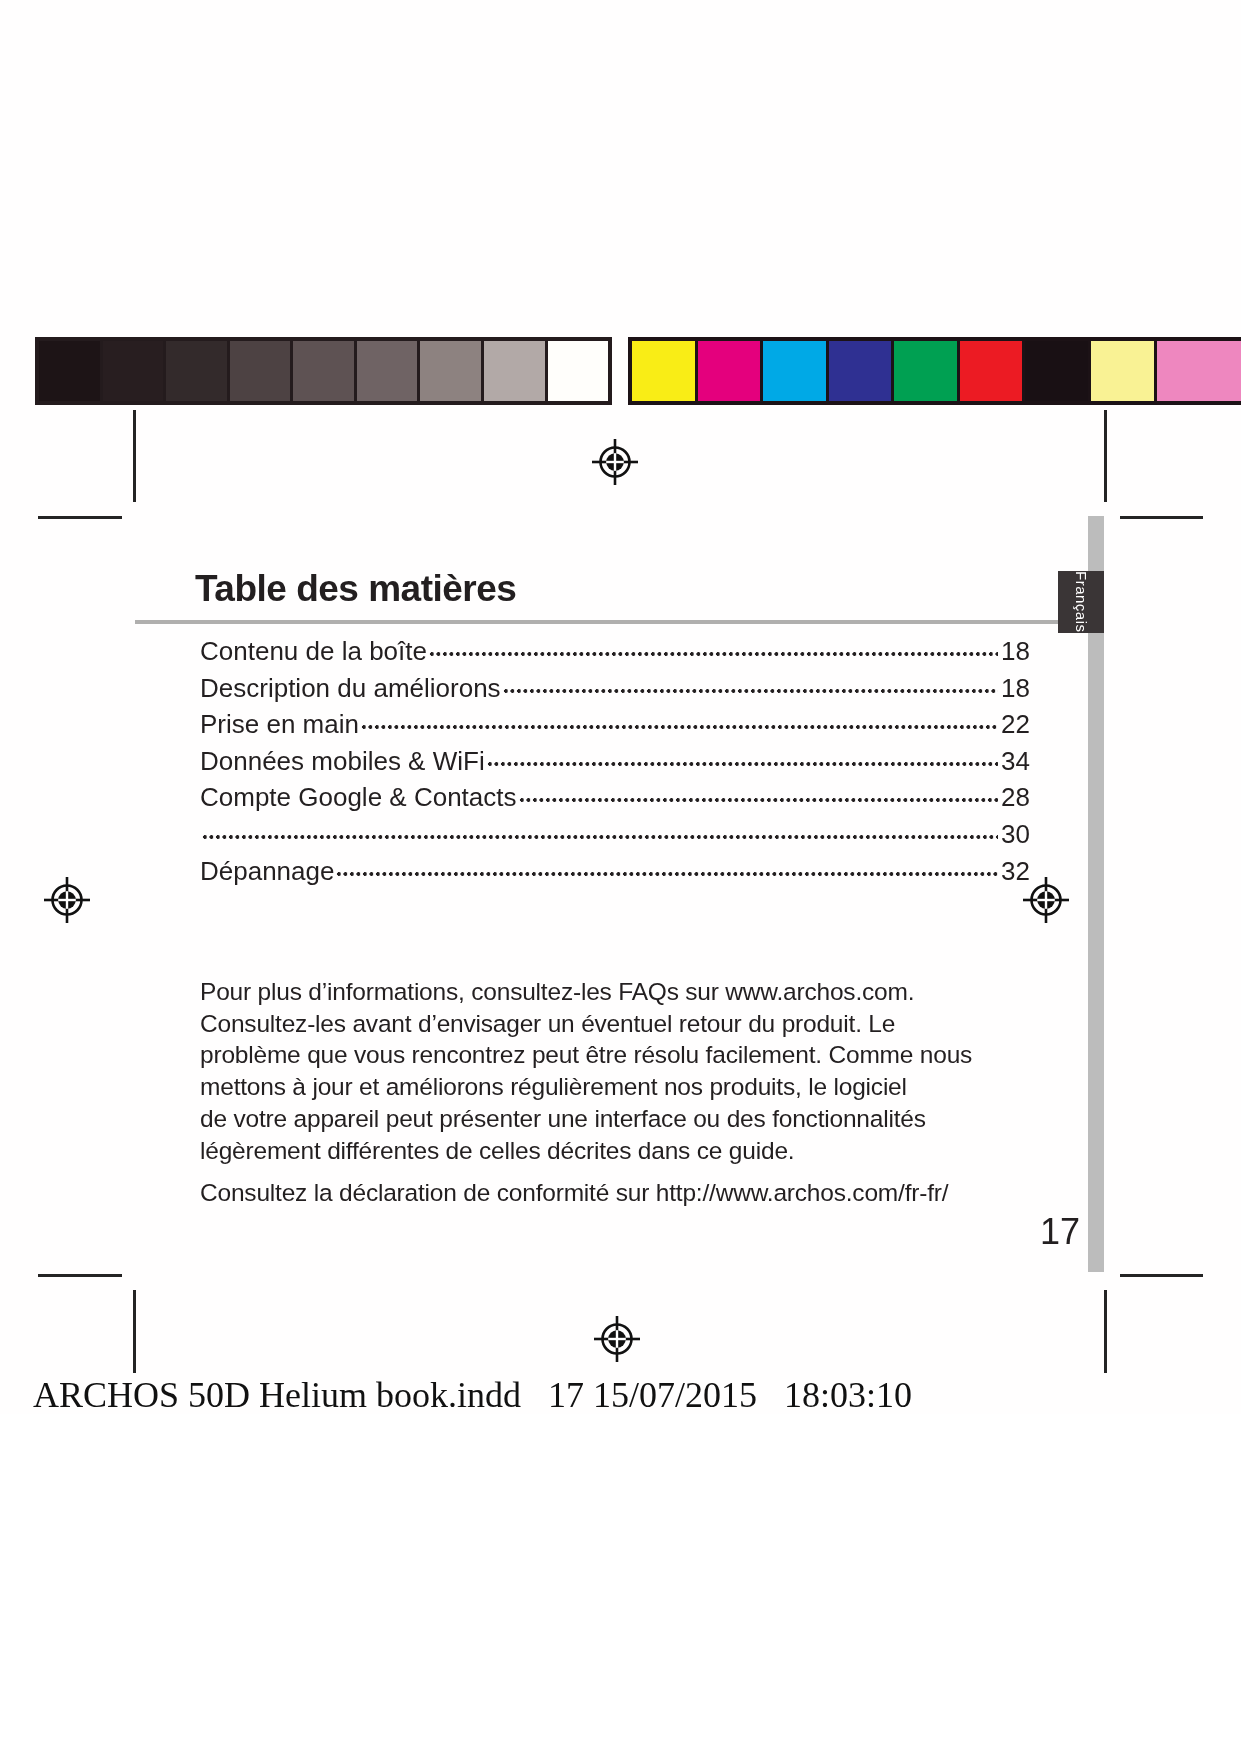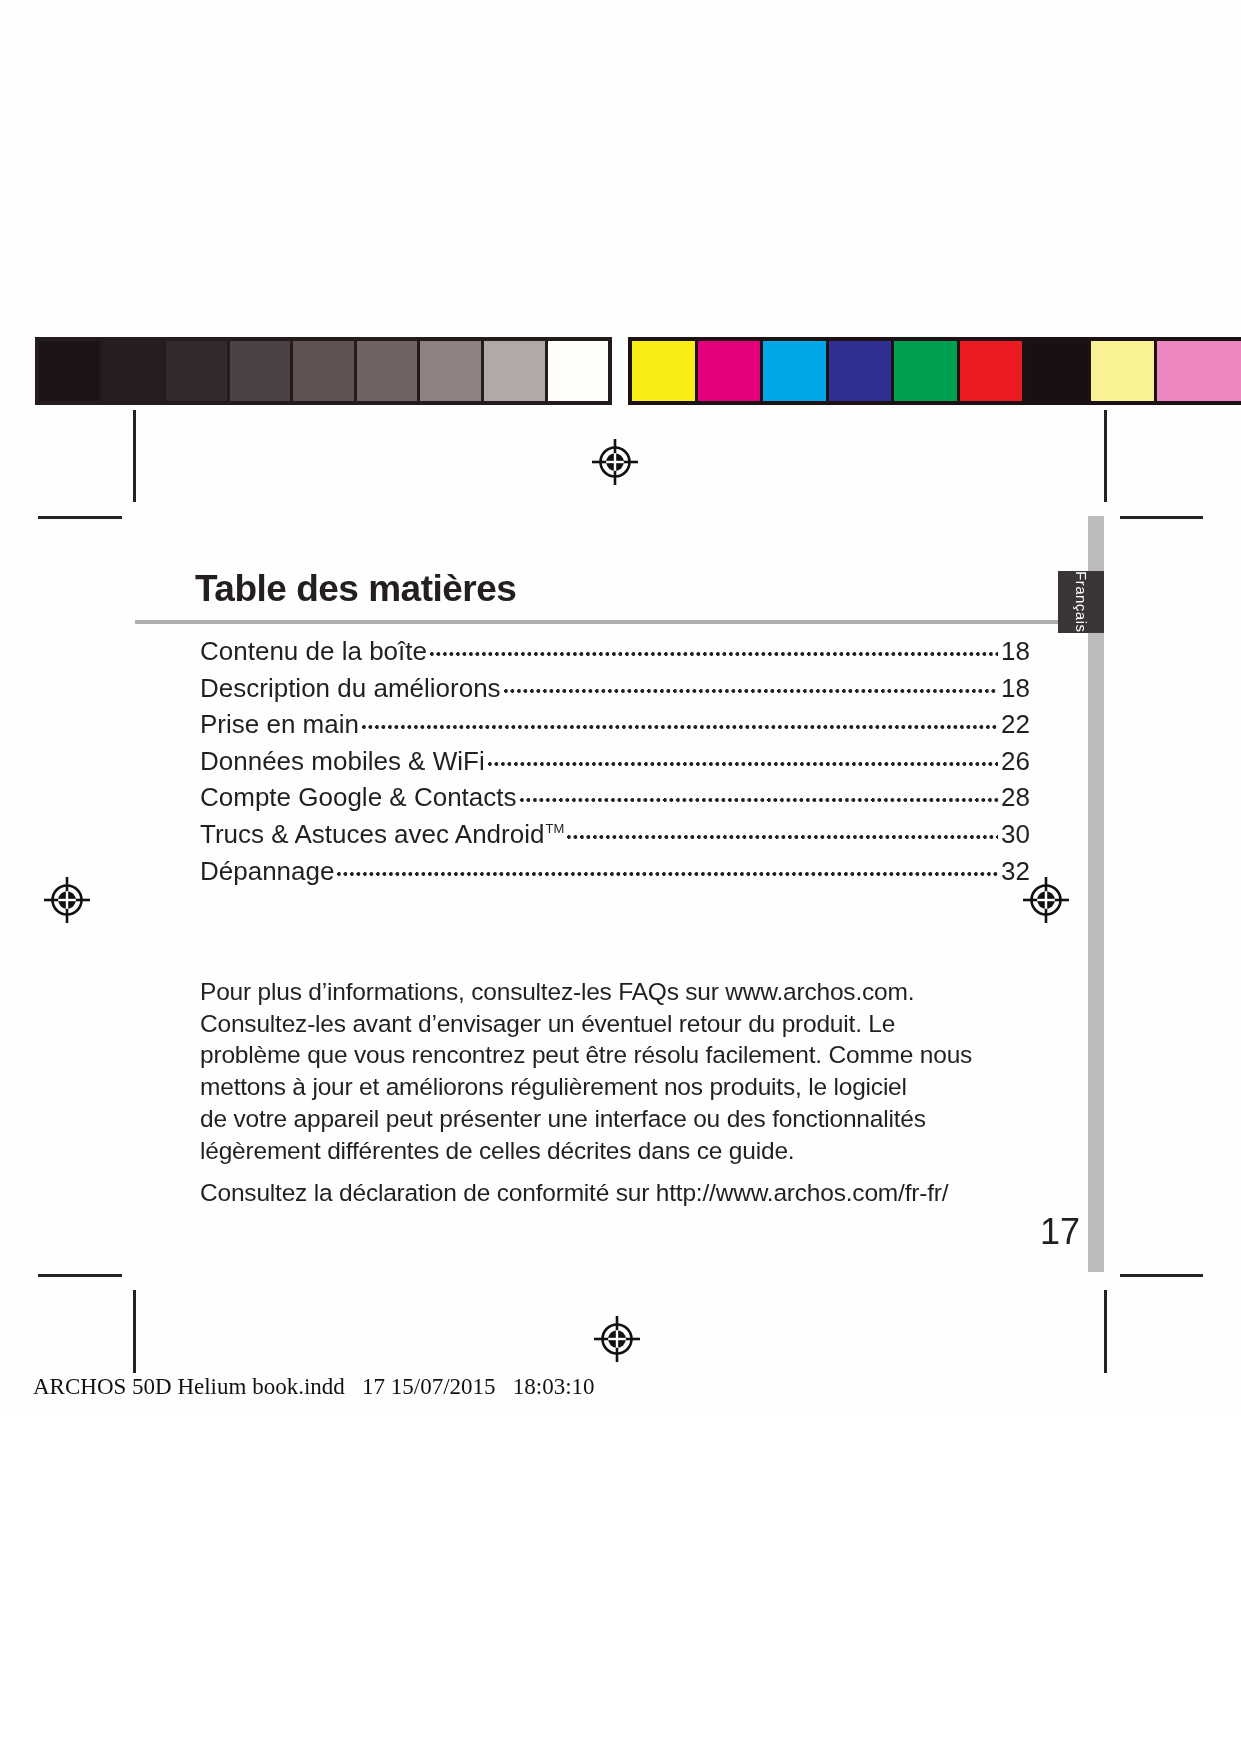--- a/index.html
+++ b/index.html
@@ -52,21 +52,21 @@
 
   
   .para { position:absolute; left:200px; white-space:pre; font-size:24.5px; letter-spacing:-0.2px; }
   .para-info { top:976px; line-height:31.7px; }
   .para-conf { top:1178px; line-height:30px; }
 
   .pageno { position:absolute; left:950px; top:1211px; width:130px; text-align:right; font-size:36px; }
 
   .footer {
     position:absolute; left:33px; top:1374px; font-family:"Liberation Serif","DejaVu Serif",serif;
-    font-size:23px; white-space:pre; color:#111111;
+    font-size:36px; white-space:pre; color:#111111;
   }
 </style>
 </head>
 <body>
 
 <div class="sheet">
 
   <div class="graybar" id="grayBar">
       <div class="sw" style="background: rgb(29, 20, 22);"></div>
       <div class="sw" style="background: rgb(40, 30, 32);"></div>
@@ -160,29 +160,28 @@
         <span class="toc-page">18</span>
       </div>
       <div class="toc-row">
         <span class="toc-label">Prise en main</span>
         <div class="leader"></div>
         <span class="toc-page">22</span>
       </div>
       <div class="toc-row">
         <span class="toc-label">Données mobiles &amp; WiFi</span>
         <div class="leader"></div>
-        <span class="toc-page">26</span>
+        <span class="toc-page">34</span>
       </div>
       <div class="toc-row">
         <span class="toc-label">Compte Google &amp; Contacts</span>
         <div class="leader"></div>
         <span class="toc-page">28</span>
       </div>
       <div class="toc-row">
-        <span class="toc-label">Trucs &amp; Astuces avec Android<sup class="toc-sup">TM</sup></span>
         <div class="leader"></div>
         <span class="toc-page">30</span>
       </div>
       <div class="toc-row">
         <span class="toc-label">Dépannage</span>
         <div class="leader"></div>
         <span class="toc-page">32</span>
       </div>
     </div>
 

